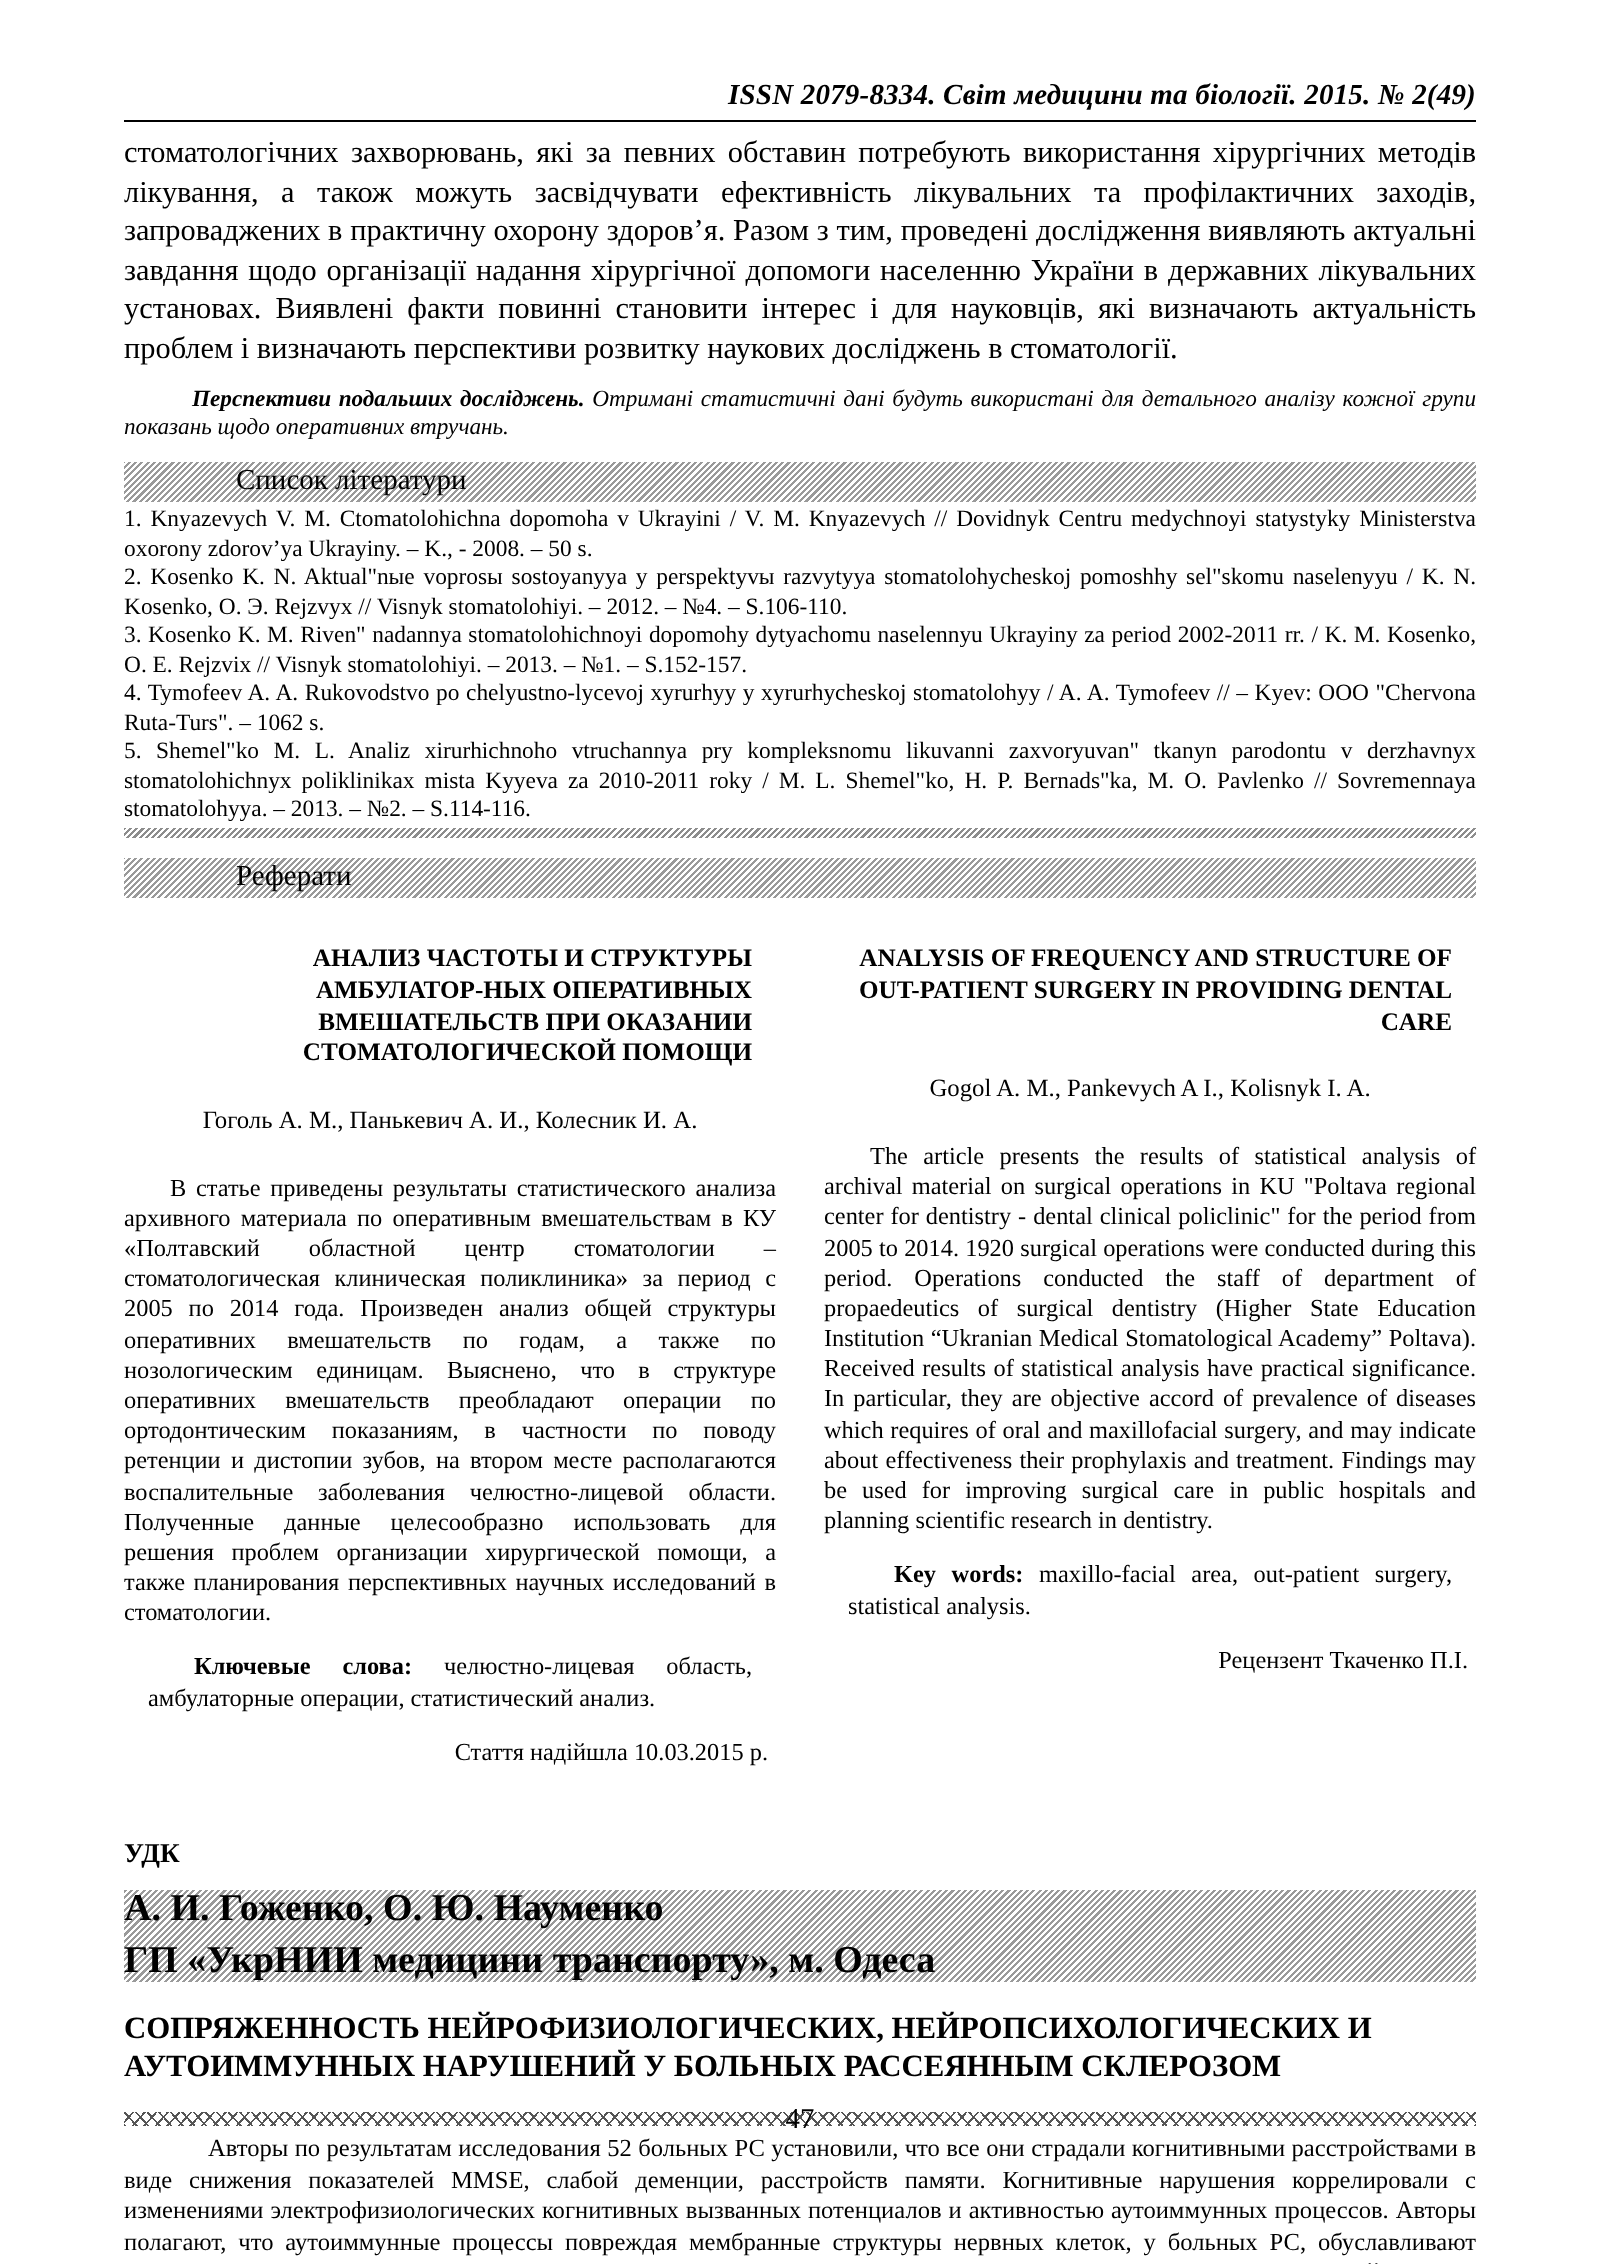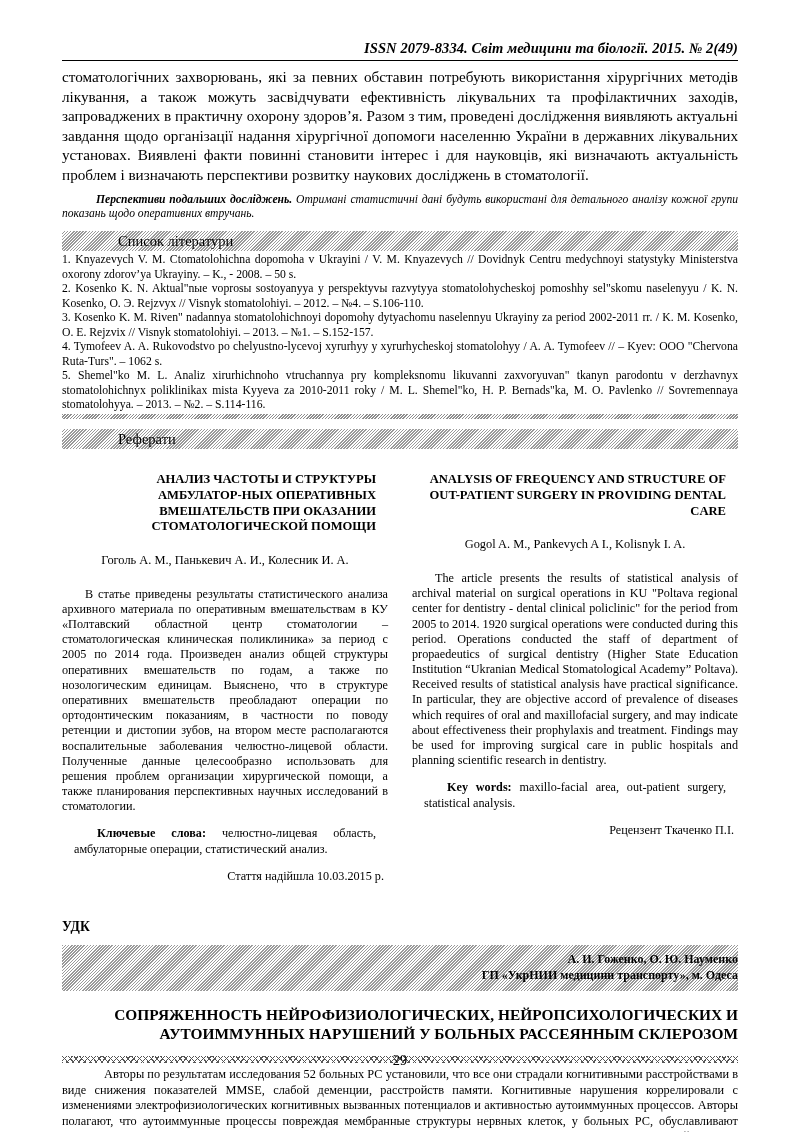--- a/index.html
+++ b/index.html
@@ -91,23 +91,23 @@
     white-space: nowrap;
   }
   .banner-center {
     height: 46px;
   }
   .banner-center .banner-lines {
     position: absolute;
     left: 0; right: 0;
     top: 50%;
     transform: translateY(-50%);
-    text-align: right;
-    font-weight: bold;
-    font-size: 12px;
+    text-align: left;
+    font-weight: bold;
+    font-size: 19px;
     line-height: 1.38;
   }
 
   
   .refs {
     margin-top: 2px;
     font-size: 11.7px;
     line-height: 1.235;
   }
   .refs p {
@@ -195,21 +195,21 @@
   
   .udk {
     margin-top: 31px;
     font-weight: bold;
     font-size: 13.6px;
   }
 
   
   .art-title {
     margin-top: 14px;
-    text-align: right;
+    text-align: left;
     font-weight: bold;
     font-size: 15.4px;
     line-height: 1.27;
   }
 
   .final-abs {
     font-size: 12.3px;
     line-height: 1.27;
     text-align: justify;
     text-indent: 42px;
@@ -303,14 +303,14 @@
     <div class="spacer-4"></div>
 
     <p class="final-abs">Авторы по результатам исследования 52 больных РС установили, что все они страдали когнитивными расстройствами в виде снижения показателей MMSE, слабой деменции, расстройств памяти. Когнитивные нарушения коррелировали с изменениями электрофизиологических когнитивных вызванных потенциалов и активностью аутоиммунных процессов. Авторы полагают, что аутоиммунные процессы повреждая мембранные структуры нервных клеток, у больных РС, обуславливают десинхронизацию деятельности разных отделов мозга, что создает предпосылки для развития когнитивных нарушений.</p>
     <p class="final-keys"><b>Ключевые слова:</b><span> рассеянный склероз, когнитивные функции, аутоиммунные реакции.</span></p>
 
     <div class="spacer-4"></div>
     <div class="wavy"></div>
 
   </div>
 
-  <div class="pageno">29</div>
+  <div class="pageno">47</div>
 </div>
 
 </body></html>

